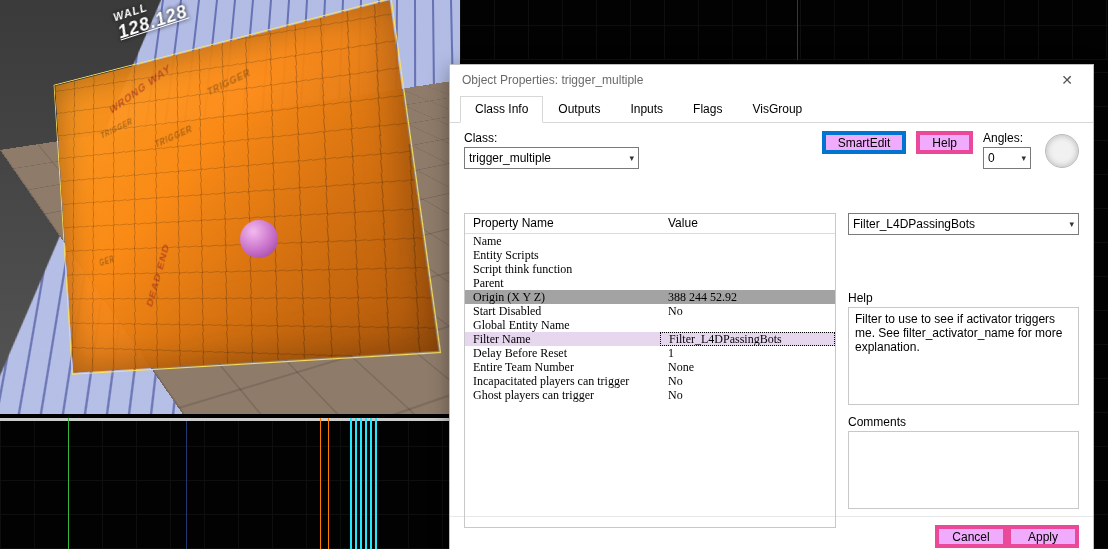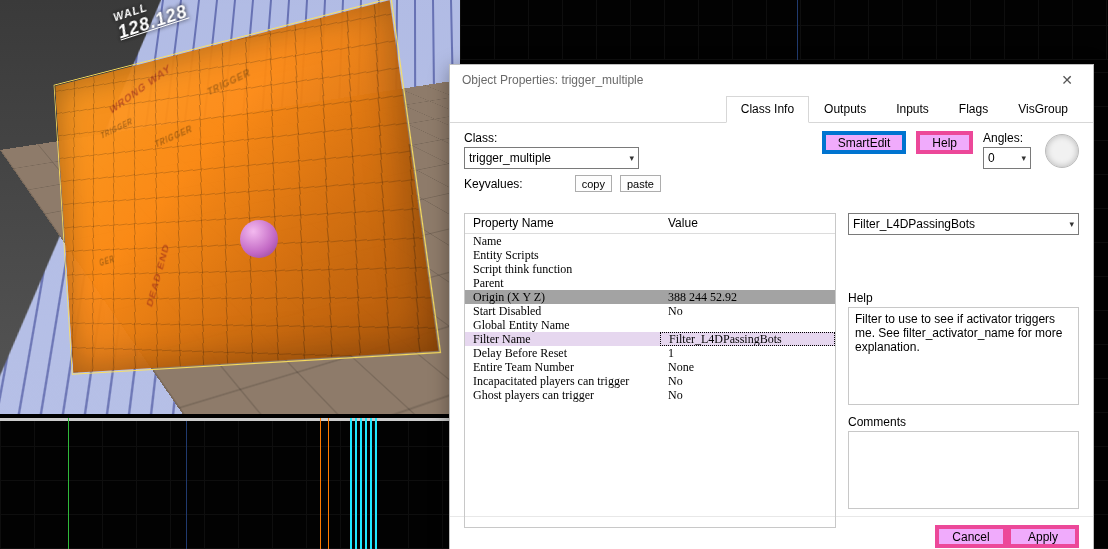--- a/index.html
+++ b/index.html
@@ -90,21 +90,21 @@
   .dialog {
     position:absolute; left:449px; top:64px; width:645px; height:493px;
     background:#fff; border:1px solid #bfbfbf; box-shadow:0 4px 18px rgba(0,0,0,.35);
     display:flex; flex-direction:column;
   }
   .titlebar {
     height:30px; display:flex; align-items:center; padding:0 6px 0 12px;
     color:#6a6a6a; font-size:12px; justify-content:space-between;
   }
   .title-close { width:40px; height:24px; display:flex; align-items:center; justify-content:center; font-size:14px; color:#555;}
-  .tabstrip { display:flex; padding:0 10px; border-bottom:1px solid #d7d7d7; gap:0;justify-content:flex-end; }
+  .tabstrip { display:flex; padding:0 10px; border-bottom:1px solid #d7d7d7; gap:0; }
   .tab { padding:5px 14px 6px; color:#000; border:1px solid transparent; border-bottom:none; position:relative; top:1px;}
   .tab.active { border-color:#d7d7d7; background:#fff; border-bottom:1px solid #fff;}
   .body { flex:1; position:relative; padding:8px 14px 0 14px; }
   .lbl { color:#000; }
   .class-dd {
     width:175px; height:22px; border:1px solid #7a7a7a; display:flex; align-items:center;
     padding:0 4px; justify-content:space-between; margin-top:2px;
   }
   .dd-arrow{font-size:9px;color:#333;}
   .kv-row{display:flex;align-items:center;gap:8px;margin-top:6px;}
@@ -189,26 +189,20 @@
     <div class="tab">VisGroup</div>
   </div>
 
   <div class="body">
     <div>
       <div class="lbl">Class:</div>
       <div class="class-dd">
         <span>trigger_multiple</span>
         <span class="dd-arrow">▾</span>
       </div>
-      <div class="kv-row">
-        <span class="lbl">Keyvalues:</span>
-        <span style="flex:0 0 36px"></span>
-        <button class="tinybtn">copy</button>
-        <button class="tinybtn">paste</button>
-      </div>
     </div>
 
     <div class="right-controls">
       <button class="btn primary">SmartEdit</button>
       <button class="btn">Help</button>
       <div class="angle-block">
         <span class="lbl">Angles:</span>
         <div style="display:flex;align-items:center;">
           <div class="angle-dd">
             <span>0</span>

